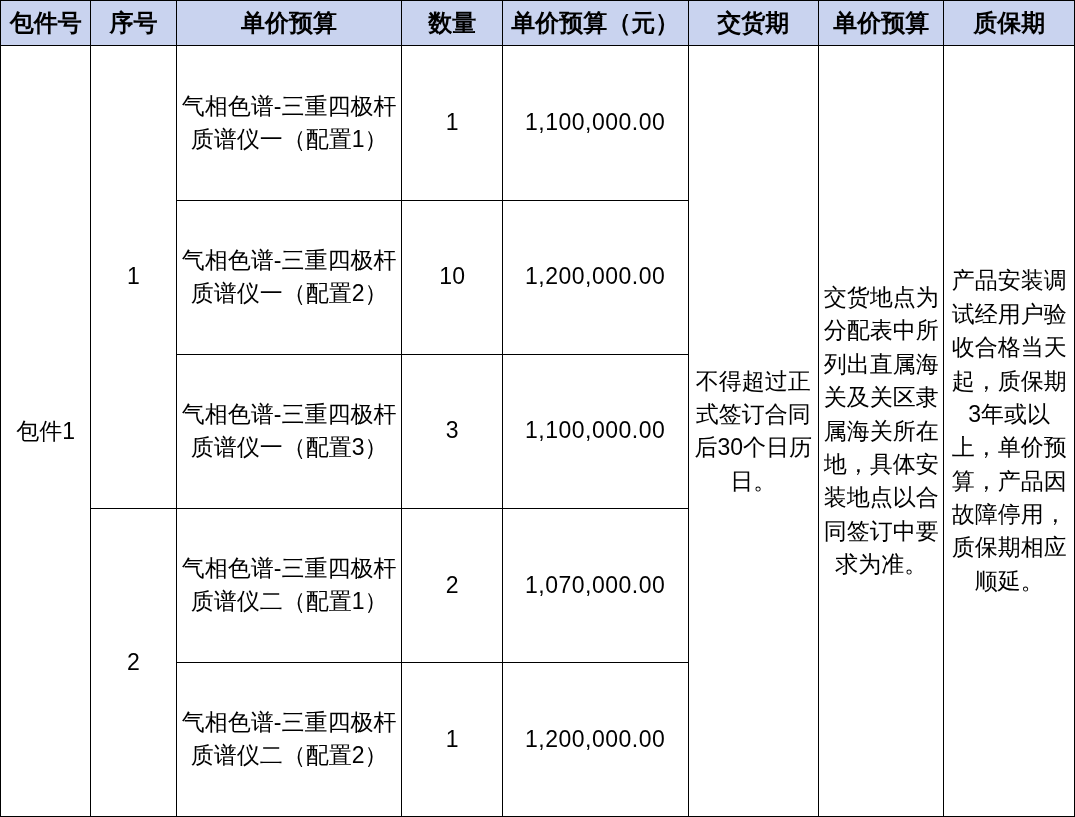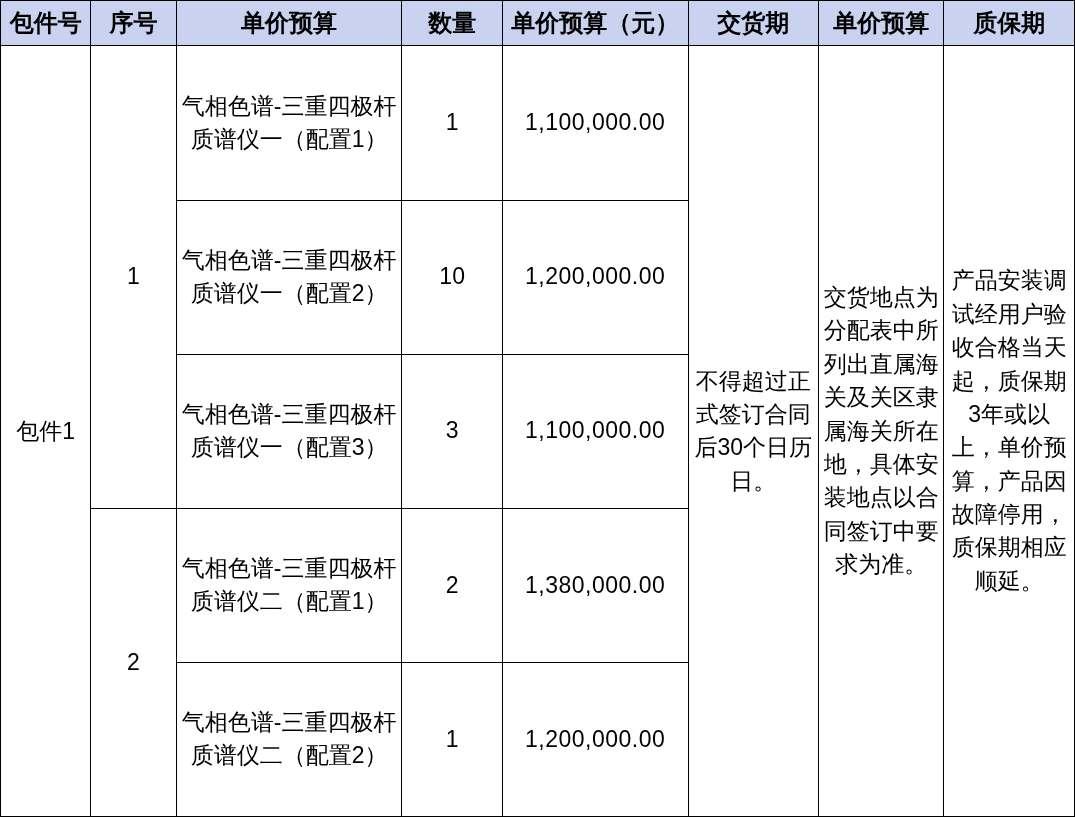--- a/index.html
+++ b/index.html
@@ -106,21 +106,21 @@
     </tr>
     <tr>
       <td class="cell-item">气相色谱-三重四极杆质谱仪一（配置3）</td>
       <td>3</td>
       <td class="cell-price">1,100,000.00</td>
     </tr>
     <tr>
       <td rowspan="2">2</td>
       <td class="cell-item">气相色谱-三重四极杆质谱仪二（配置1）</td>
       <td>2</td>
-      <td class="cell-price">1,380,000.00</td>
+      <td class="cell-price">1,070,000.00</td>
     </tr>
     <tr>
       <td class="cell-item">气相色谱-三重四极杆质谱仪二（配置2）</td>
       <td>1</td>
       <td class="cell-price">1,200,000.00</td>
     </tr>
   </tbody>
 </table>
 
 </body></html>

